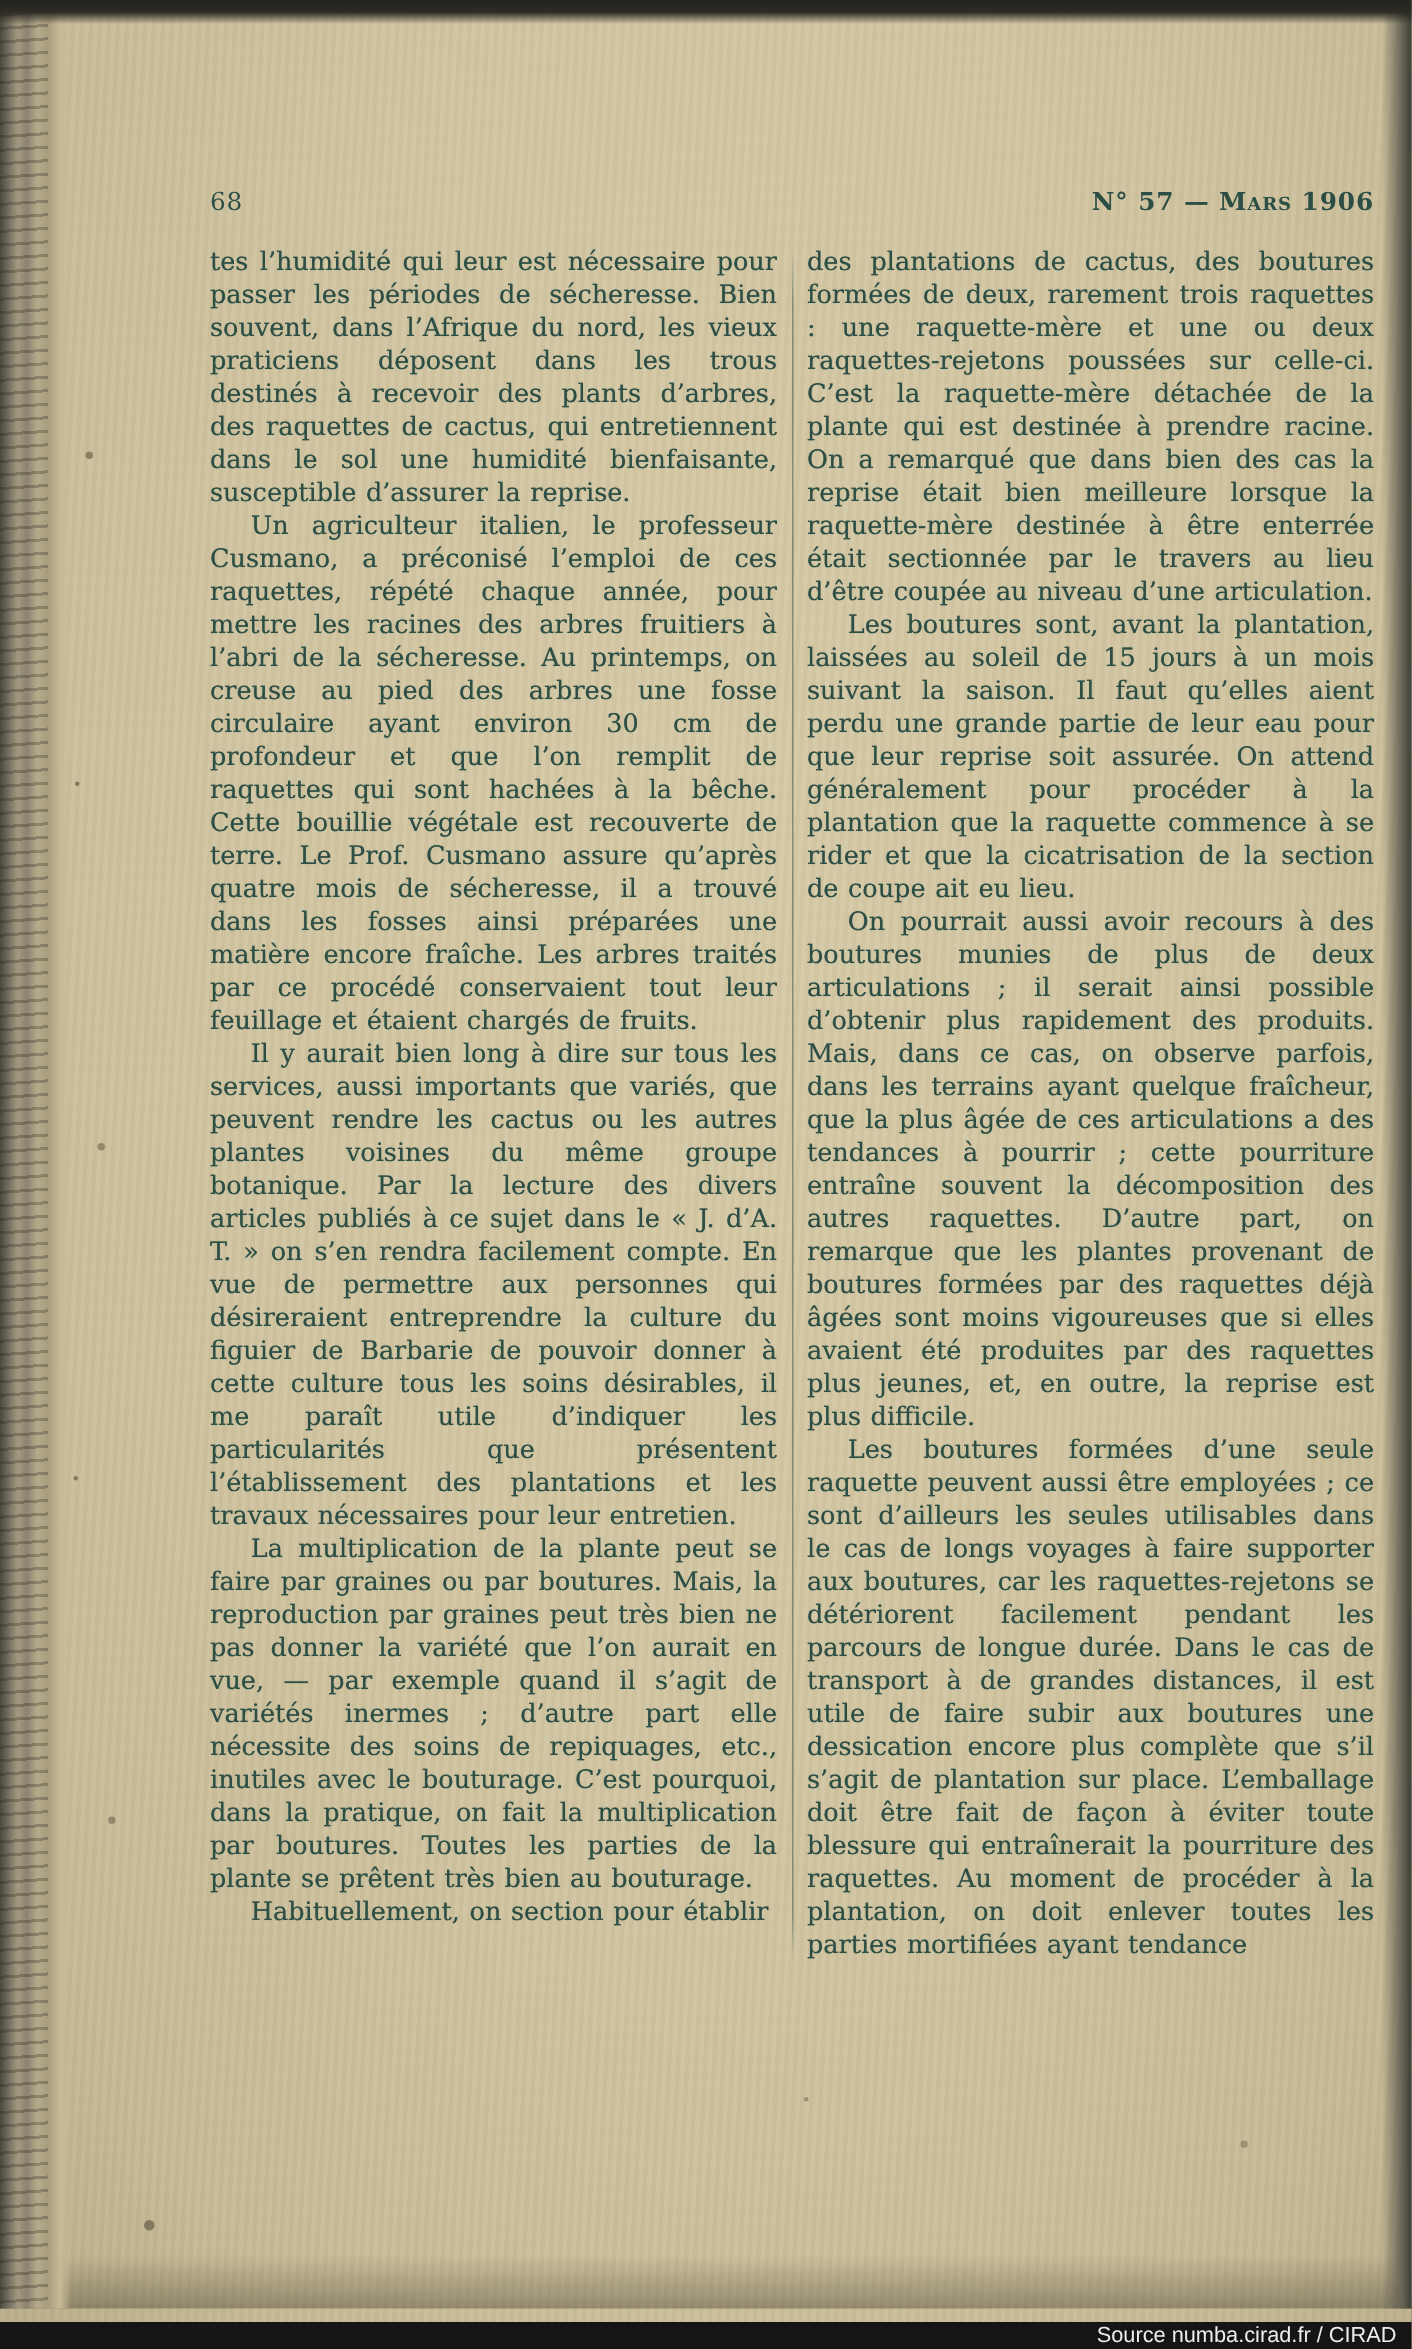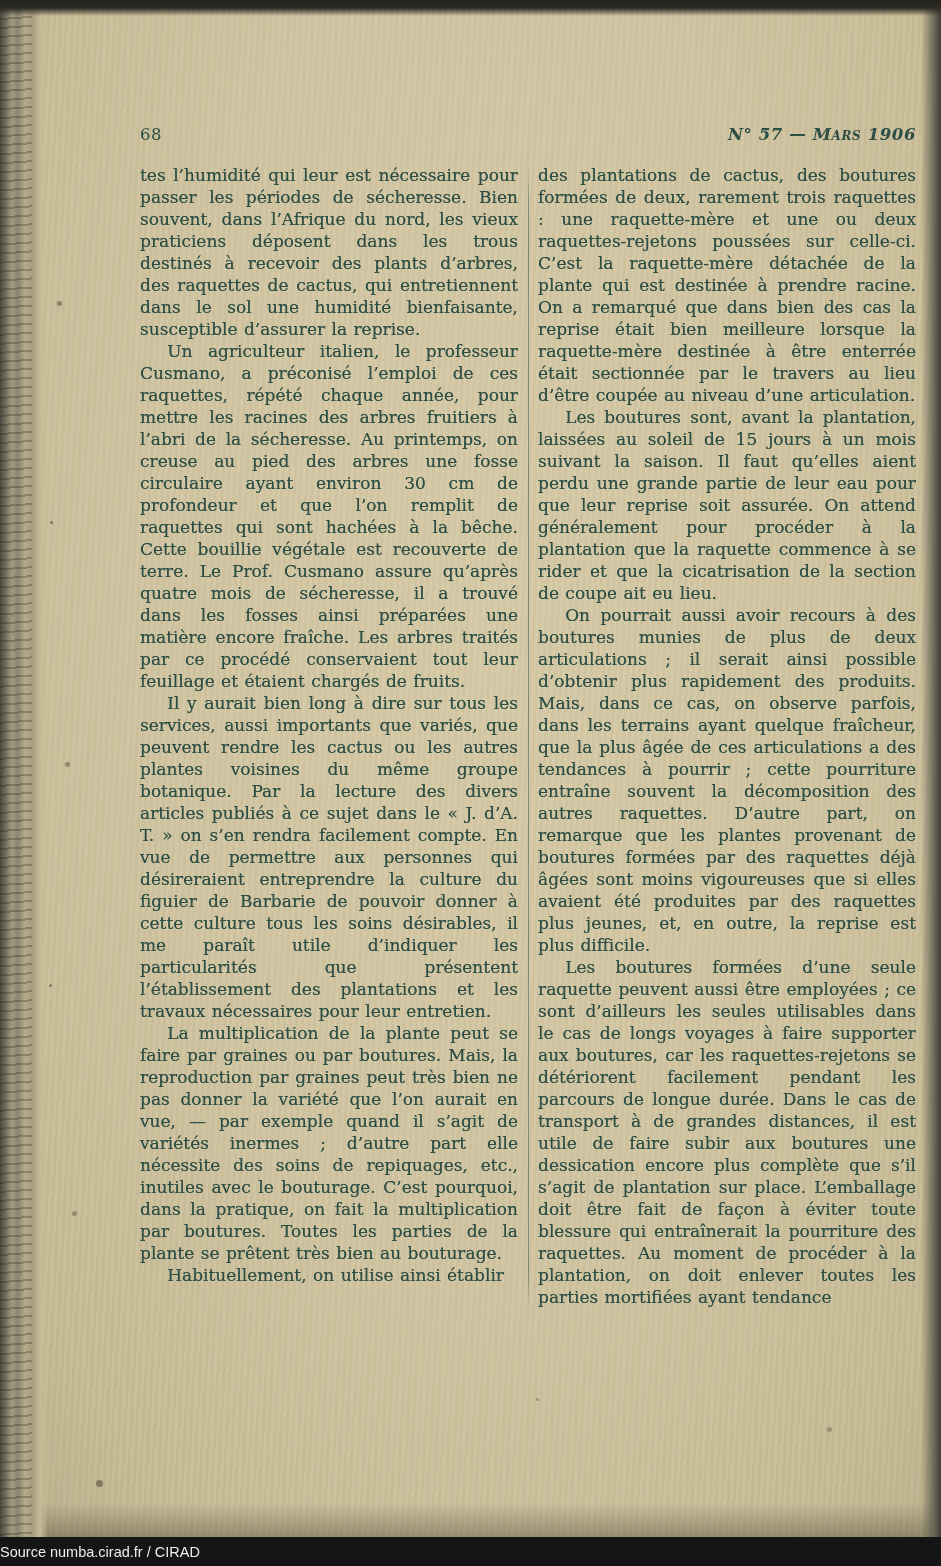--- a/index.html
+++ b/index.html
@@ -67,41 +67,41 @@
   .page-number {
     position:absolute; left:0; font-size:16.5px; letter-spacing:.5px;
   }
   .journal-title {
     flex:1; text-align:center;
     font-size:18px; font-weight:700; letter-spacing:1.3px;
     text-shadow:0 0 .5px rgba(44,78,69,.7);
   }
   .issue-info {
     position:absolute; right:0;
-    font-size:16.5px; font-weight:700; font-variant:small-caps; letter-spacing:.6px;font-style:italic;
+    font-size:16.5px; font-weight:700; font-variant:small-caps; letter-spacing:.6px;
   }
   .columns { display:flex; margin-top:20px; }
   .col {
     width:378px;
     font-size:17px; line-height:22px;
     text-align:justify;
     color:#2c4e45;
     text-shadow:0 0 .5px rgba(44,78,69,.65);
     word-spacing:.06em;
   }
   .col p { margin:0; }
   .col p.ind { text-indent:1.6em; }
   .colrule {
     width:1px; margin:2px 9px 0 10px; align-self:stretch;
     background:linear-gradient(180deg, rgba(44,78,69,0) 0%, rgba(44,78,69,.5) 3%, rgba(44,78,69,.5) 97%, rgba(44,78,69,0) 100%);
   }
   footer.sourcebar {
-    position:absolute; left:0; right:0; bottom:0; height:29px; z-index:6;
+    position:absolute; left:0; right:0; bottom:0; height:18px; z-index:6;
     background:#151515;
-    display:flex; align-items:center; justify-content:flex-start;
+    display:flex; align-items:center; justify-content:flex-end;
     padding-right:10px;
   }
   .source-text {
     color:#ececec;
     font-family:"Liberation Sans", sans-serif;
     font-size:14.5px;
   }
 </style>
 </head>
 <body>
@@ -117,21 +117,21 @@
       <span class="page-number">68</span>
       <span class="issue-info">N° 57 — Mars 1906</span>
     </header>
 
     <main class="columns">
       <section class="col">
         <p>tes l’humidité qui leur est nécessaire pour passer les périodes de sécheresse. Bien souvent, dans l’Afrique du nord, les vieux praticiens déposent dans les trous destinés à recevoir des plants d’arbres, des raquettes de cactus, qui entretiennent dans le sol une humidité bienfaisante, susceptible d’assurer la reprise.</p>
         <p class="ind">Un agriculteur italien, le professeur Cusmano, a préconisé l’emploi de ces raquettes, répété chaque année, pour mettre les racines des arbres fruitiers à l’abri de la sécheresse. Au printemps, on creuse au pied des arbres une fosse circulaire ayant environ 30 cm de profondeur et que l’on remplit de raquettes qui sont hachées à la bêche. Cette bouillie végétale est recouverte de terre. Le Prof. Cusmano assure qu’après quatre mois de sécheresse, il a trouvé dans les fosses ainsi préparées une matière encore fraîche. Les arbres traités par ce procédé conservaient tout leur feuillage et étaient chargés de fruits.</p>
         <p class="ind">Il y aurait bien long à dire sur tous les services, aussi importants que variés, que peuvent rendre les cactus ou les autres plantes voisines du même groupe botanique. Par la lecture des divers articles publiés à ce sujet dans le « J. d’A. T. » on s’en rendra facilement compte. En vue de permettre aux personnes qui désireraient entreprendre la culture du figuier de Barbarie de pouvoir donner à cette culture tous les soins désirables, il me paraît utile d’indiquer les particularités que présentent l’établissement des plantations et les travaux nécessaires pour leur entretien.</p>
         <p class="ind">La multiplication de la plante peut se faire par graines ou par boutures. Mais, la reproduction par graines peut très bien ne pas donner la variété que l’on aurait en vue, — par exemple quand il s’agit de variétés inermes ; d’autre part elle nécessite des soins de repiquages, etc., inutiles avec le bouturage. C’est pourquoi, dans la pratique, on fait la multiplication par boutures. Toutes les parties de la plante se prêtent très bien au bouturage.</p>
-        <p class="ind">Habituellement, on utilise ainsi établir</p>
+        <p class="ind">Habituellement, on section pour établir</p>
       </section>
 
       <div class="colrule"></div>
 
       <section class="col">
         <p>des plantations de cactus, des boutures formées de deux, rarement trois raquettes : une raquette-mère et une ou deux raquettes-rejetons poussées sur celle-ci. C’est la raquette-mère détachée de la plante qui est destinée à prendre racine. On a remarqué que dans bien des cas la reprise était bien meilleure lorsque la raquette-mère destinée à être enterrée était sectionnée par le travers au lieu d’être coupée au niveau d’une articulation.</p>
         <p class="ind">Les boutures sont, avant la plantation, laissées au soleil de 15 jours à un mois suivant la saison. Il faut qu’elles aient perdu une grande partie de leur eau pour que leur reprise soit assurée. On attend généralement pour procéder à la plantation que la raquette commence à se rider et que la cicatrisation de la section de coupe ait eu lieu.</p>
         <p class="ind">On pourrait aussi avoir recours à des boutures munies de plus de deux articulations ; il serait ainsi possible d’obtenir plus rapidement des produits. Mais, dans ce cas, on observe parfois, dans les terrains ayant quelque fraîcheur, que la plus âgée de ces articulations a des tendances à pourrir ; cette pourriture entraîne souvent la décomposition des autres raquettes. D’autre part, on remarque que les plantes provenant de boutures formées par des raquettes déjà âgées sont moins vigoureuses que si elles avaient été produites par des raquettes plus jeunes, et, en outre, la reprise est plus difficile.</p>
         <p class="ind">Les boutures formées d’une seule raquette peuvent aussi être employées ; ce sont d’ailleurs les seules utilisables dans le cas de longs voyages à faire supporter aux boutures, car les raquettes-rejetons se détériorent facilement pendant les parcours de longue durée. Dans le cas de transport à de grandes distances, il est utile de faire subir aux boutures une dessication encore plus complète que s’il s’agit de plantation sur place. L’emballage doit être fait de façon à éviter toute blessure qui entraînerait la pourriture des raquettes. Au moment de procéder à la plantation, on doit enlever toutes les parties mortifiées ayant tendance</p>
       </section>

